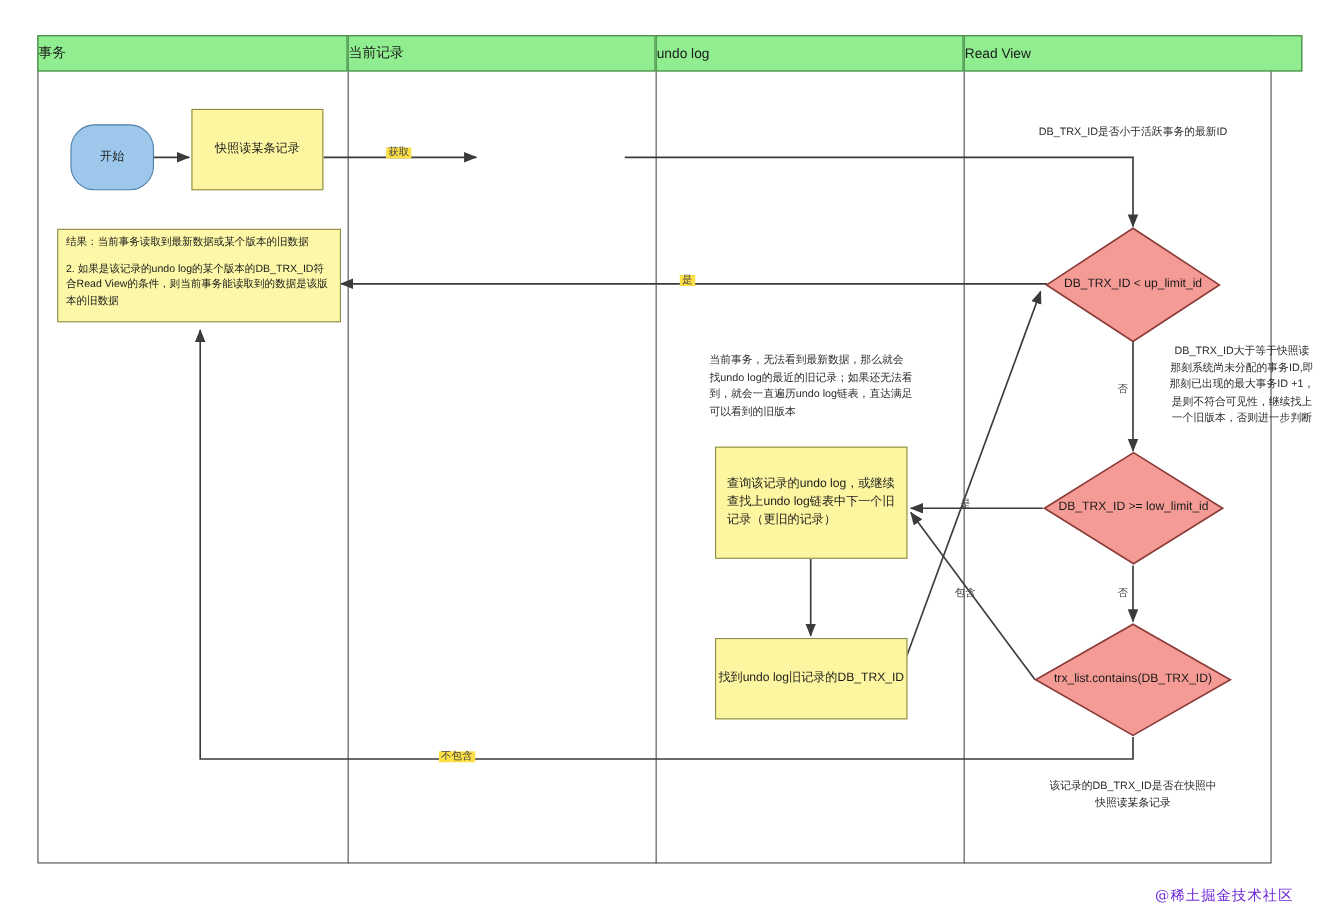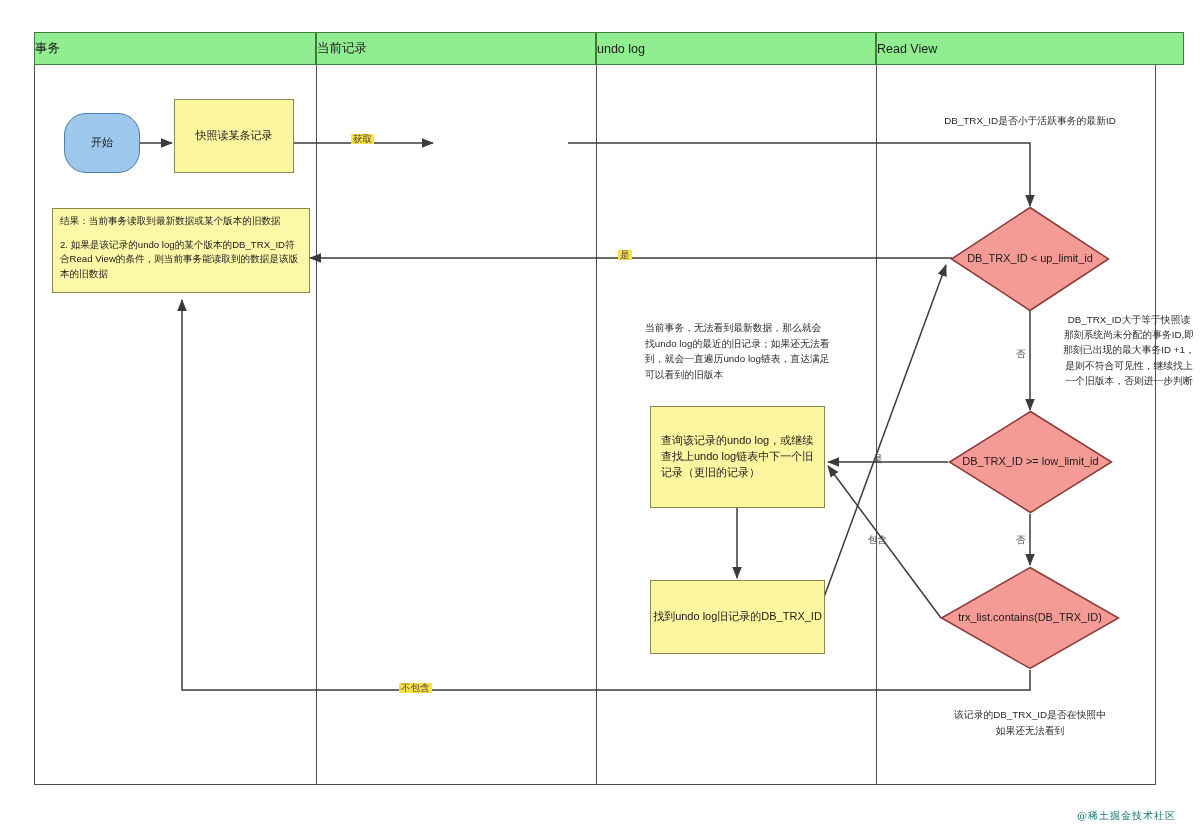--- a/index.html
+++ b/index.html
@@ -69,21 +69,21 @@
 
   
   .elabel{
     position:absolute;font-size:9.5px;color:#444;
     background:#fde047;padding:0 2px;line-height:1.1;white-space:nowrap;
   }
 
   
   .watermark{
     position:absolute;right:24px;bottom:8px;
-    font-size:10px;color:#0f766e;letter-spacing:1px;
+    font-size:13px;color:#6d28d9;letter-spacing:1px;
     font-family:"DejaVu Serif","Liberation Serif",serif;
   }
 
   svg.wires{position:absolute;left:0;top:0;width:1200px;height:831px;pointer-events:none;}
 </style>
 </head>
 <body>
 
 <div id="stage">
 
@@ -181,21 +181,21 @@
   </div>
 
   <div class="node n-dec" style="left:940px;top:566px;width:180px;height:104px;">
     <svg class="dshape" viewBox="0 0 180 104" preserveAspectRatio="none">
       <polygon points="90,1.5 178.5,52 90,102.5 1.5,52" fill="#f59b96" stroke="#8a3b38" stroke-width="1.5"></polygon>
     </svg>
     <span class="dlabel">trx_list.contains(DB_TRX_ID)</span>
   </div>
 
   <div class="ftext center" style="left:930px;top:707px;width:200px;">该记录的DB_TRX_ID是否在快照中
-如果还无法看到</div>
+快照读某条记录</div>
 
   <div class="elabel" style="left:351px;top:134px;">获取</div>
   <div class="elabel" style="left:618px;top:250px;">是</div>
   <div class="elabel" style="left:1014px;top:349px;background:transparent;">否</div>
   <div class="elabel" style="left:871px;top:454px;background:transparent;">是</div>
   <div class="elabel" style="left:1014px;top:535px;background:transparent;">否</div>
   <div class="elabel" style="left:866px;top:535px;background:transparent;">包含</div>
   <div class="elabel" style="left:399px;top:683px;">不包含</div>
 
   <div class="watermark">@稀土掘金技术社区</div>

